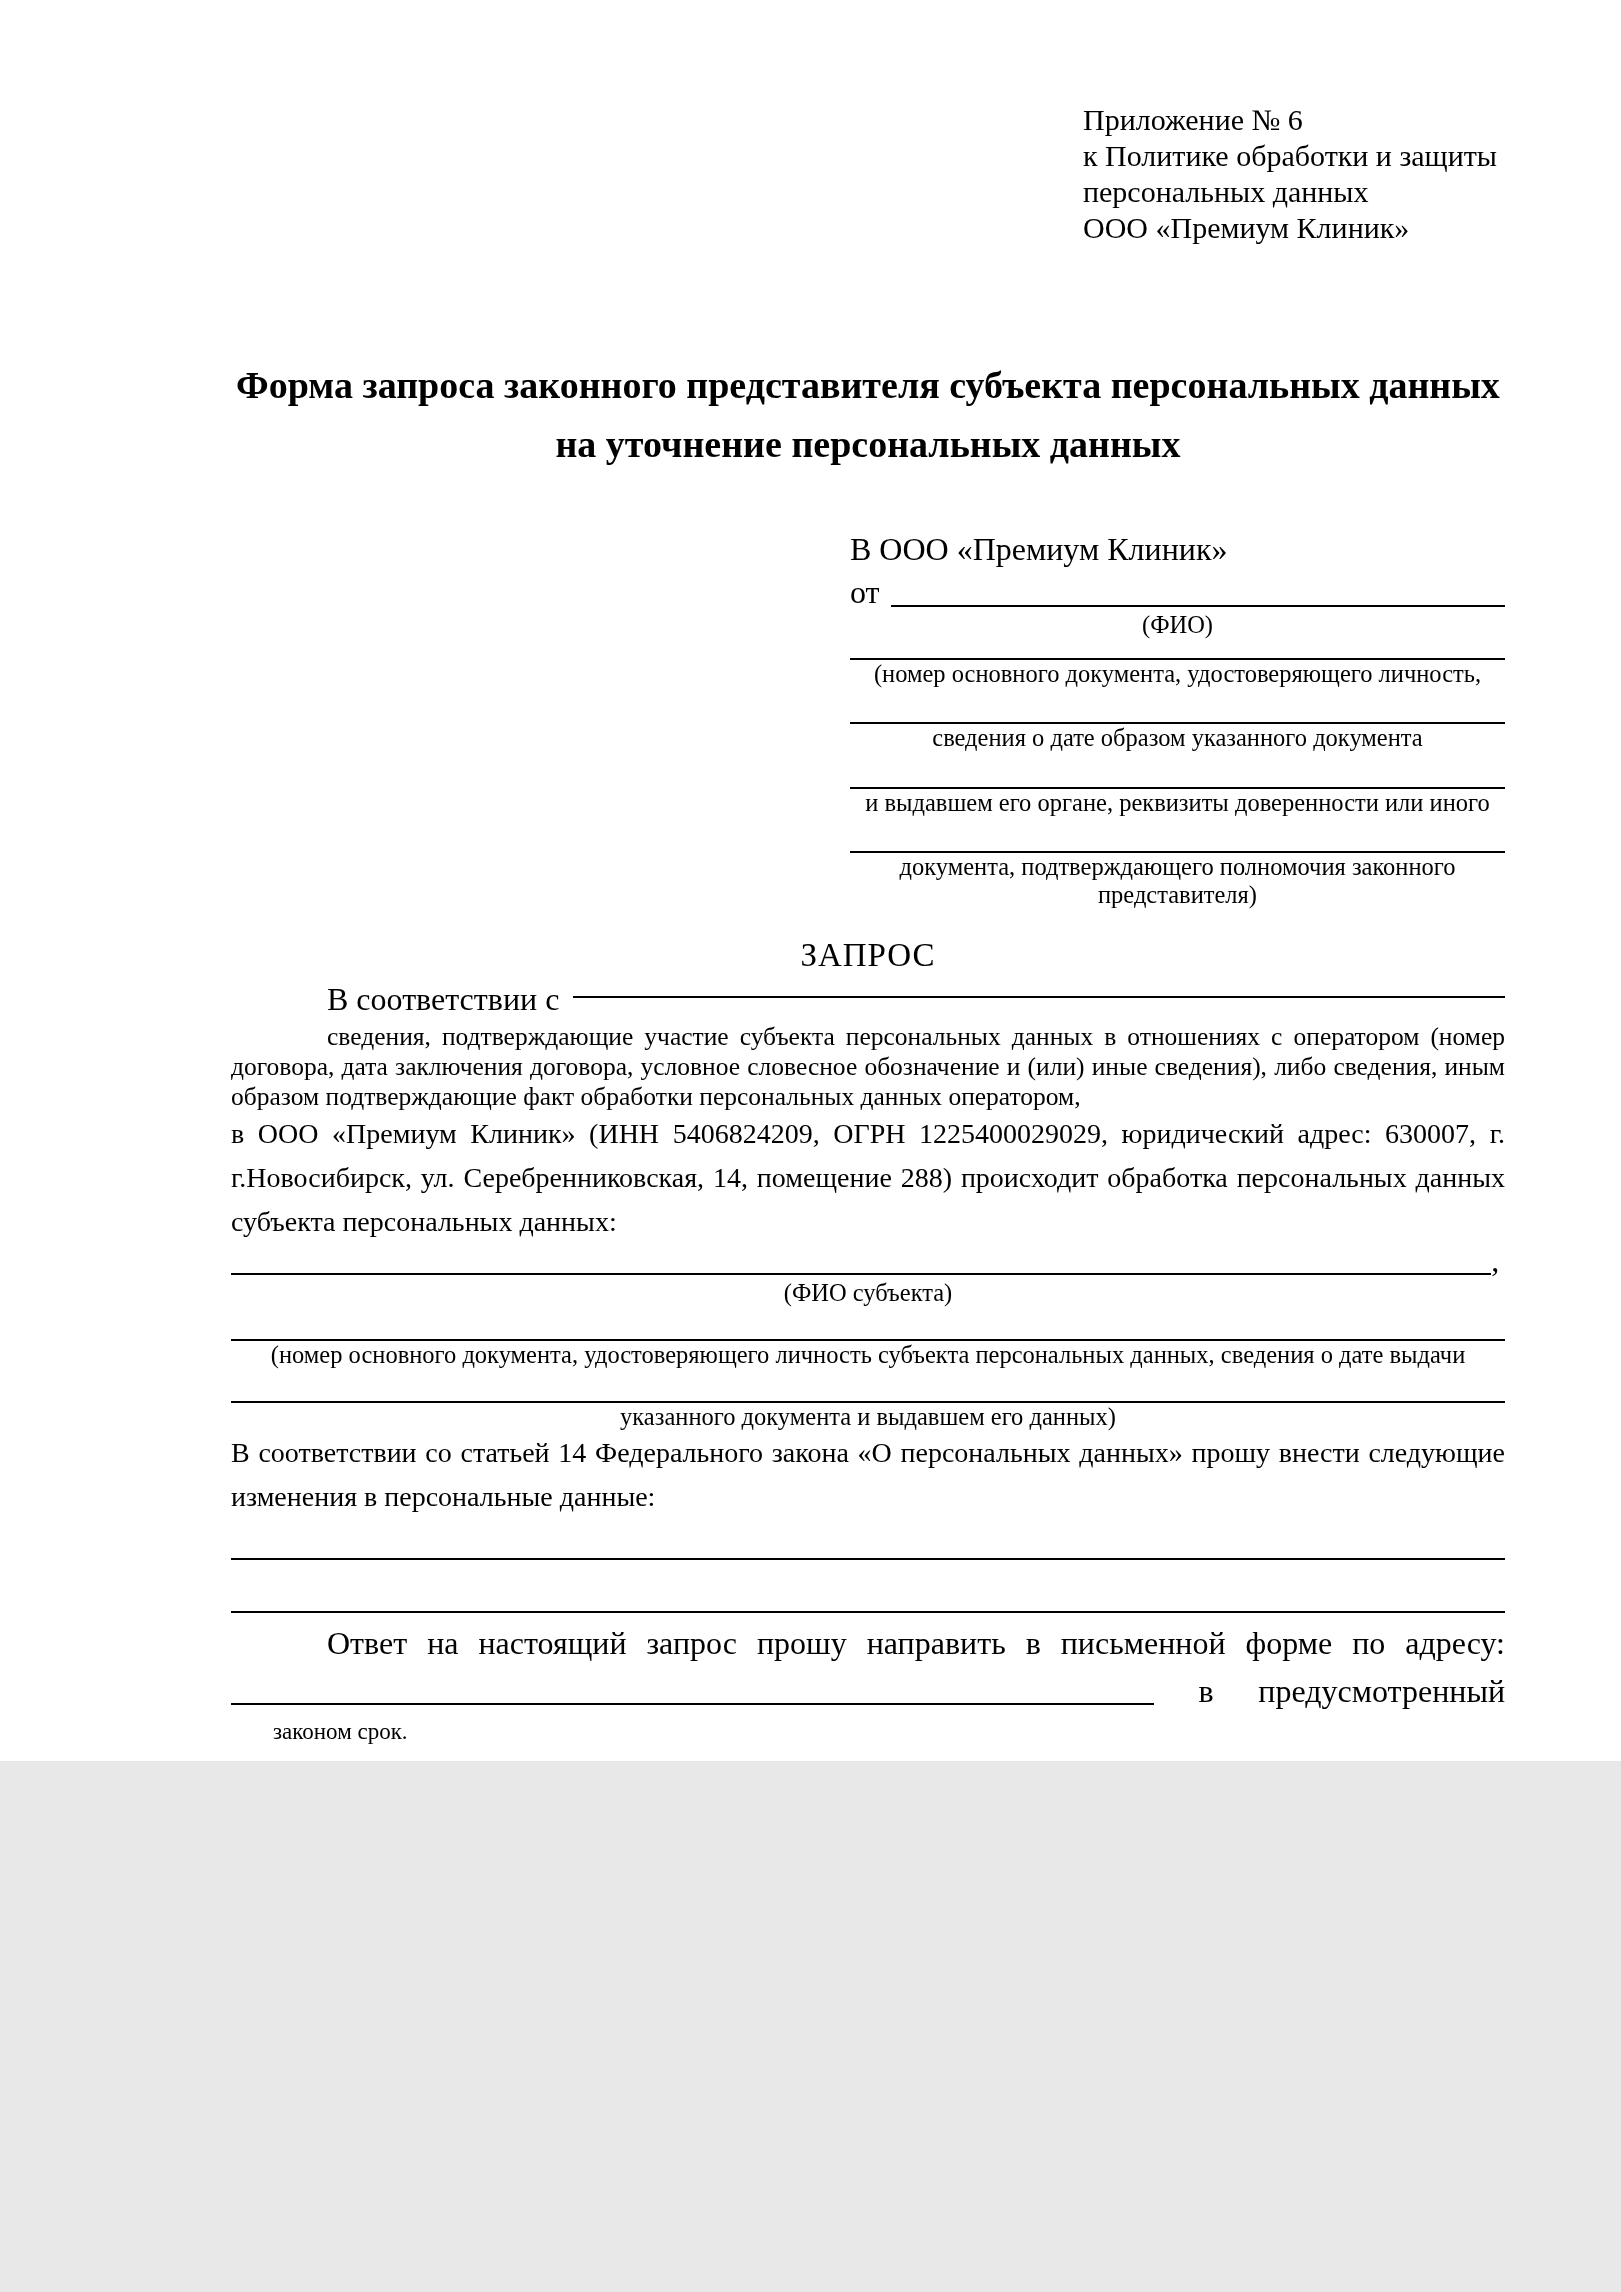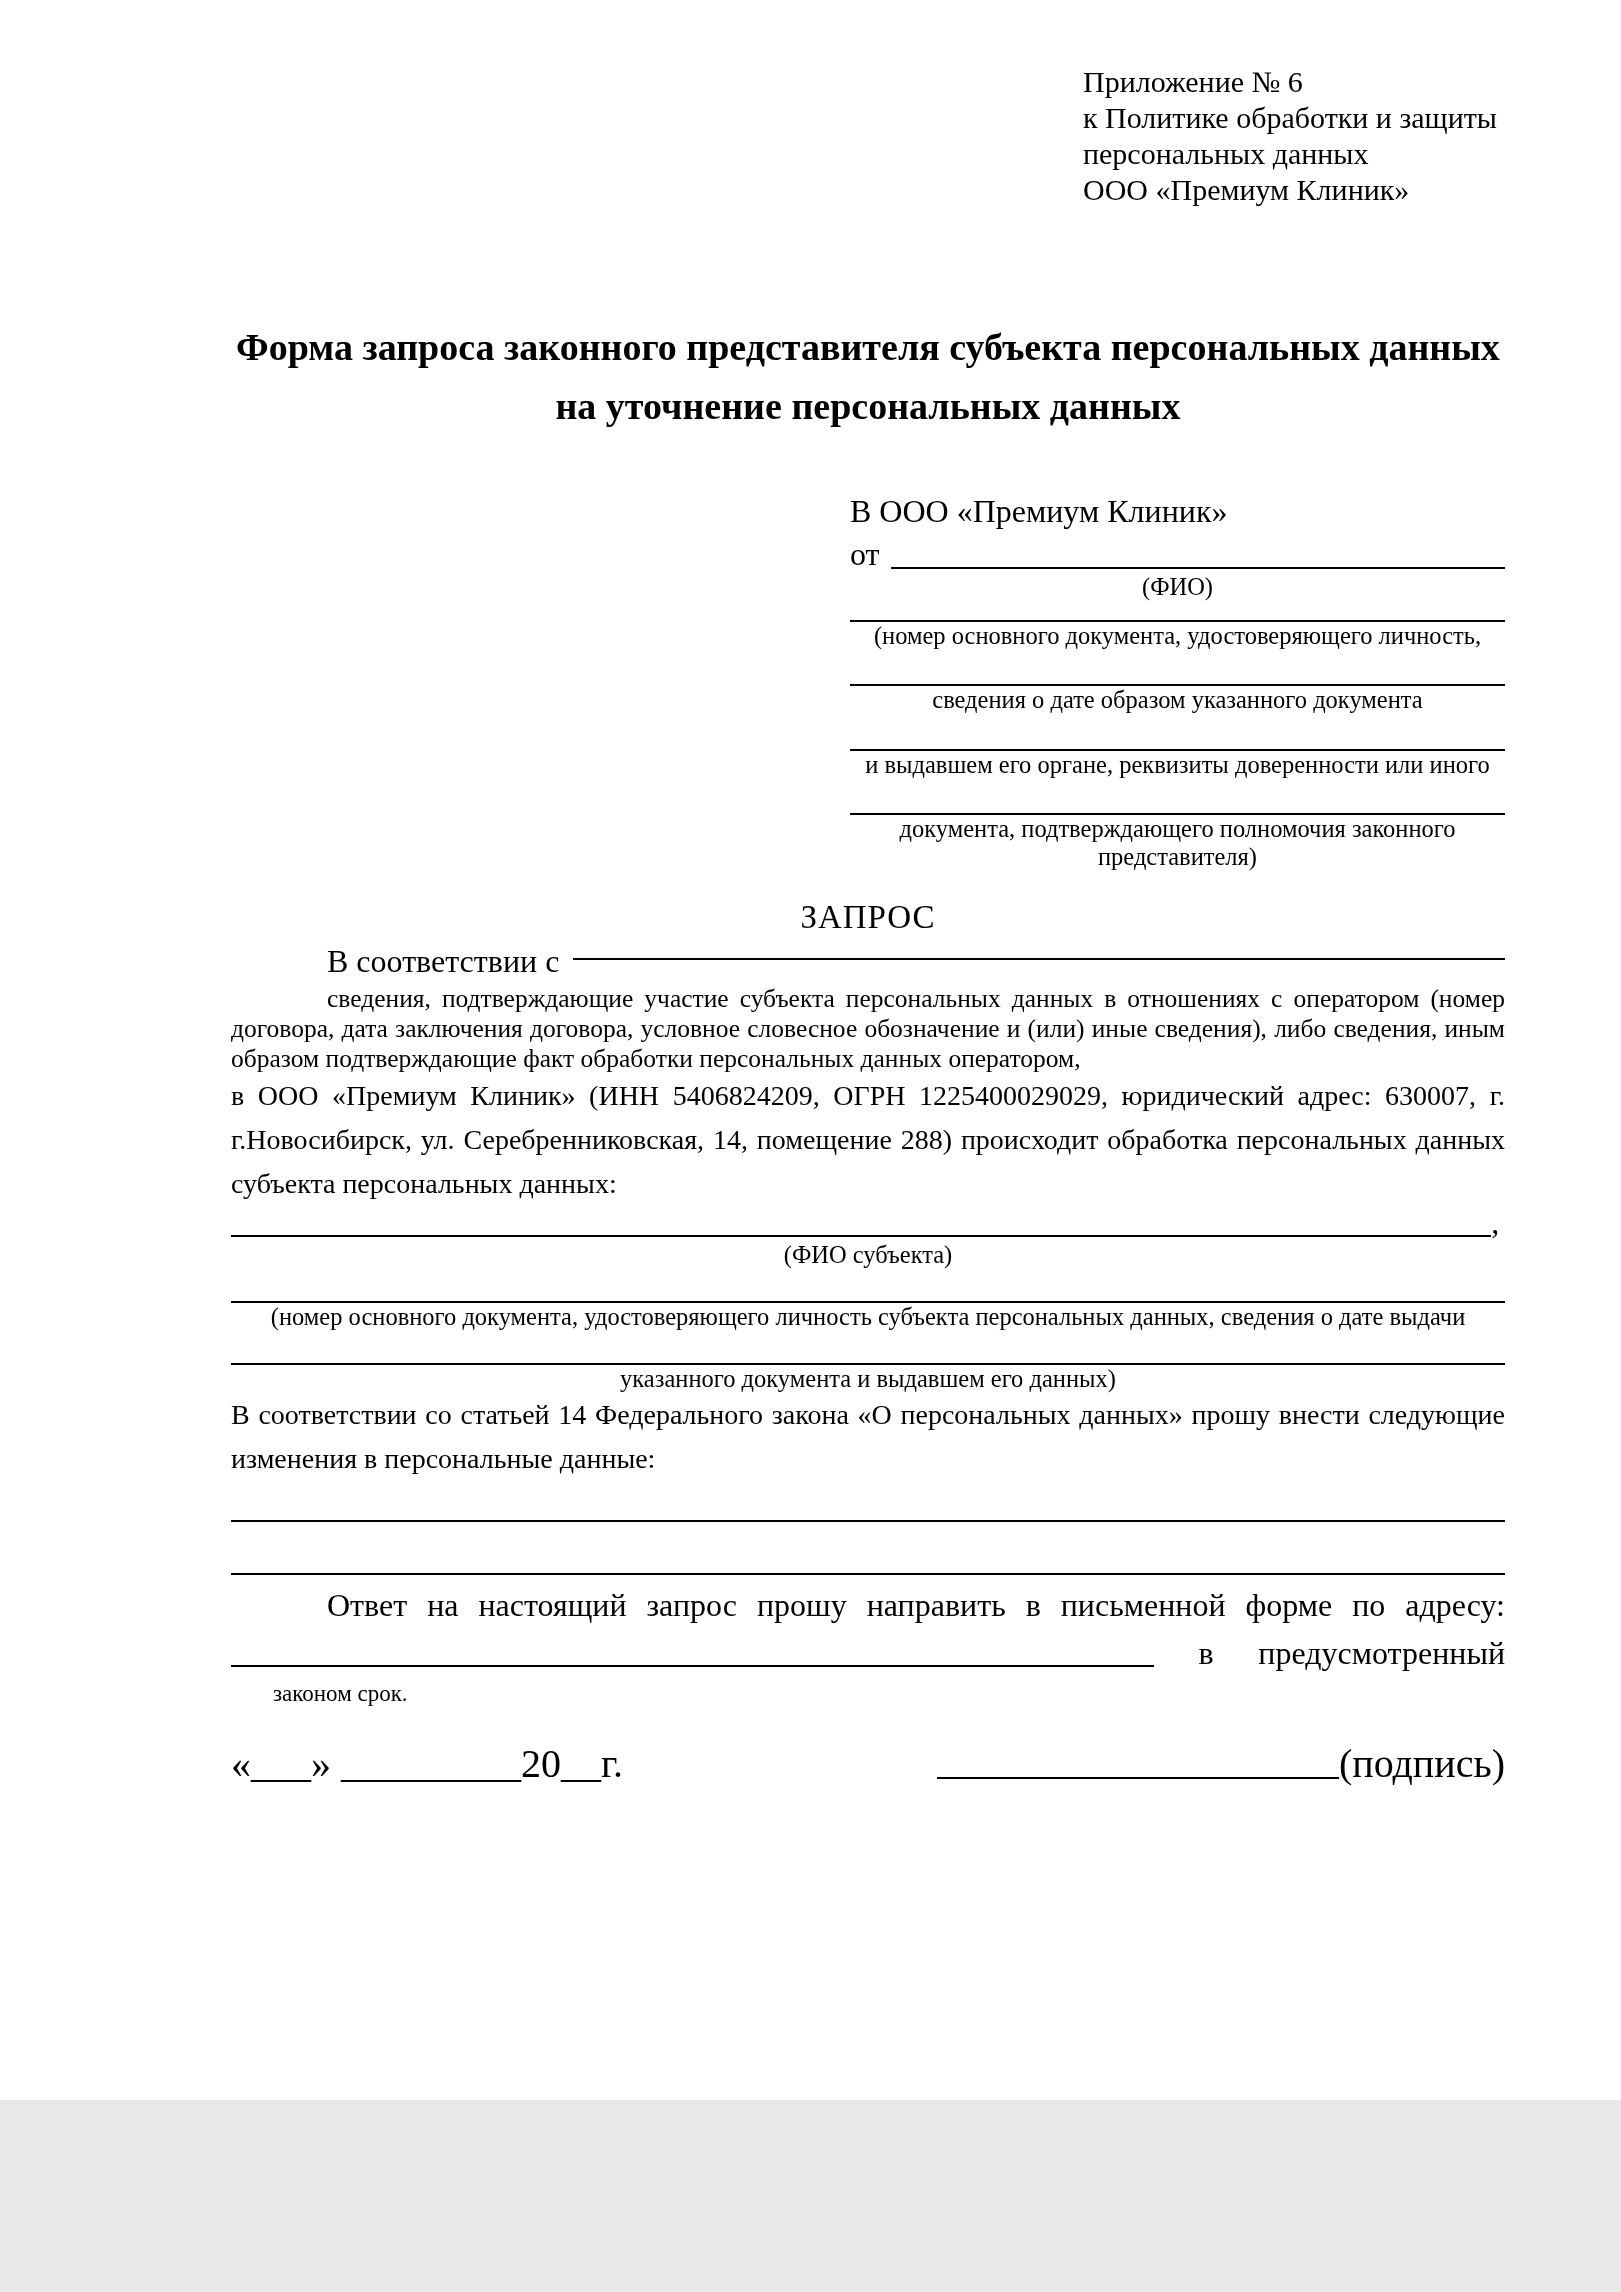--- a/index.html
+++ b/index.html
@@ -1,25 +1,25 @@
 <!DOCTYPE html>
 <html lang="ru"><head>
 <meta charset="utf-8">
 <style>
   html,body{margin:0;padding:0;background:#e8e8e8;}
   .page{
     position:relative;
-    width:1621px;height:2100px;
+    width:1621px;height:1761px;
     margin:0 auto;
     background:#ffffff;
     color:#000;
     font-family:"Liberation Serif","DejaVu Serif",serif;
     font-size:32px;
     box-sizing:border-box;
-    padding:64px 116px 0 231px;
+    padding:102px 116px 0 231px;
   }
   .rule{border-bottom:2.9px solid #000;}
   
   .hdr{margin-left:852px;font-size:30px;line-height:36px;}
   
   .title{margin-top:110px;text-align:center;font-weight:bold;font-size:38px;line-height:59px;}
   
   .addr{margin-top:55px;margin-left:619px;width:655px;}
   .addr-to{font-size:32px;line-height:41px;}
   .addr-from{display:flex;align-items:flex-end;height:41px;}

